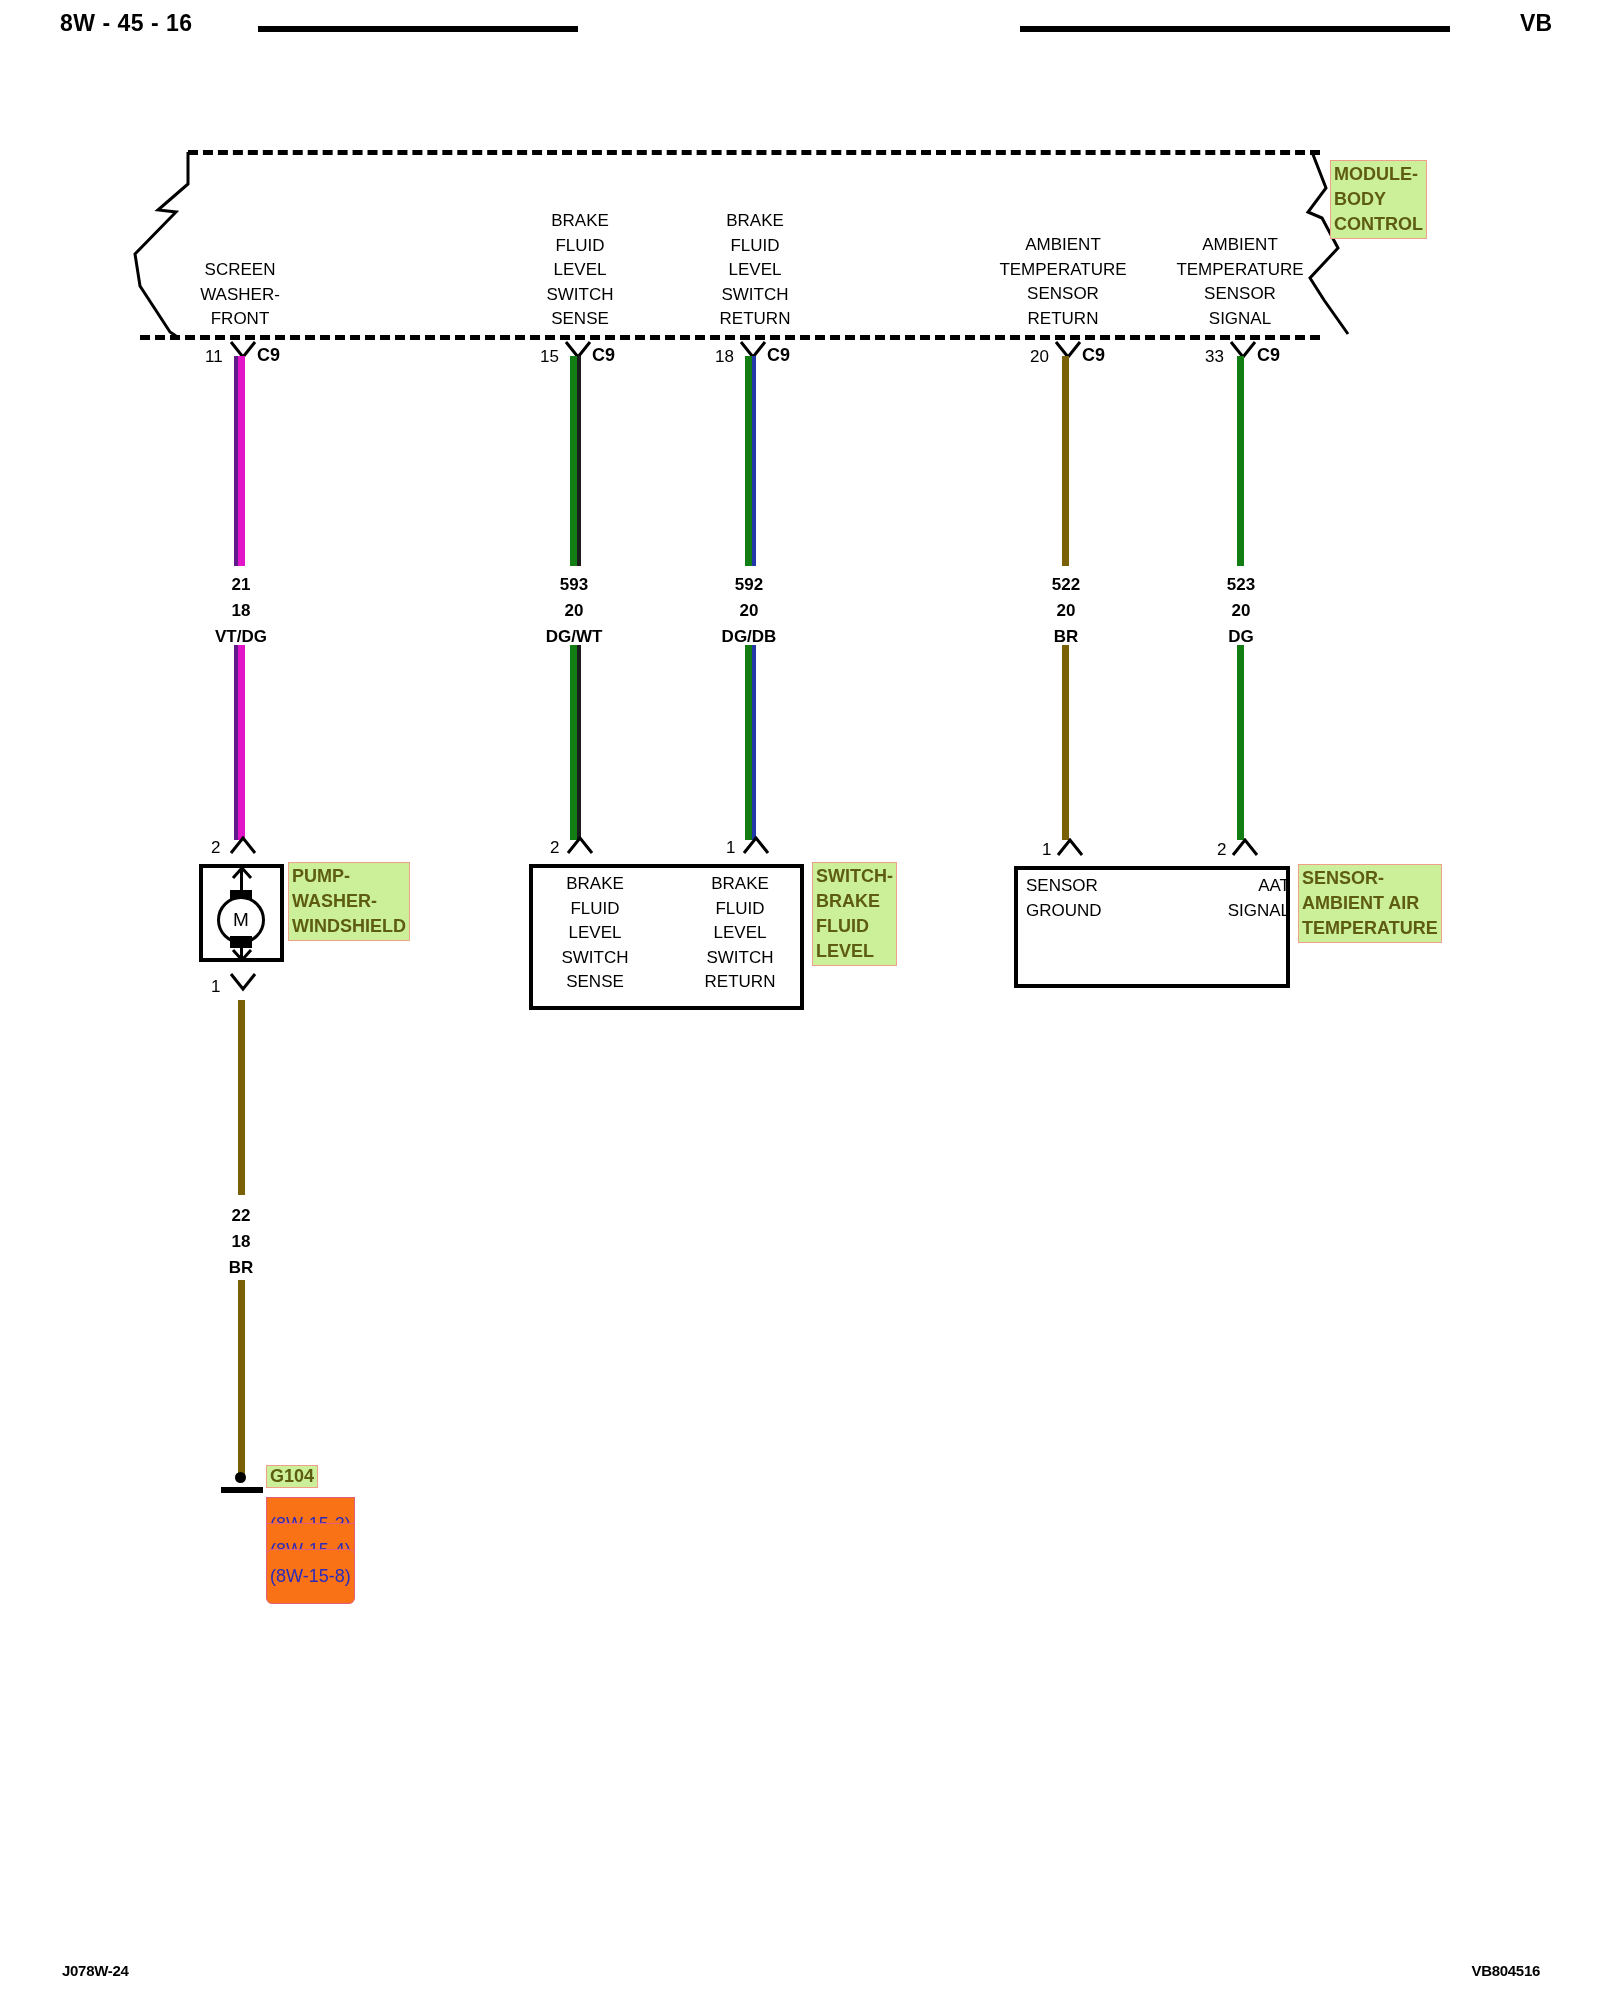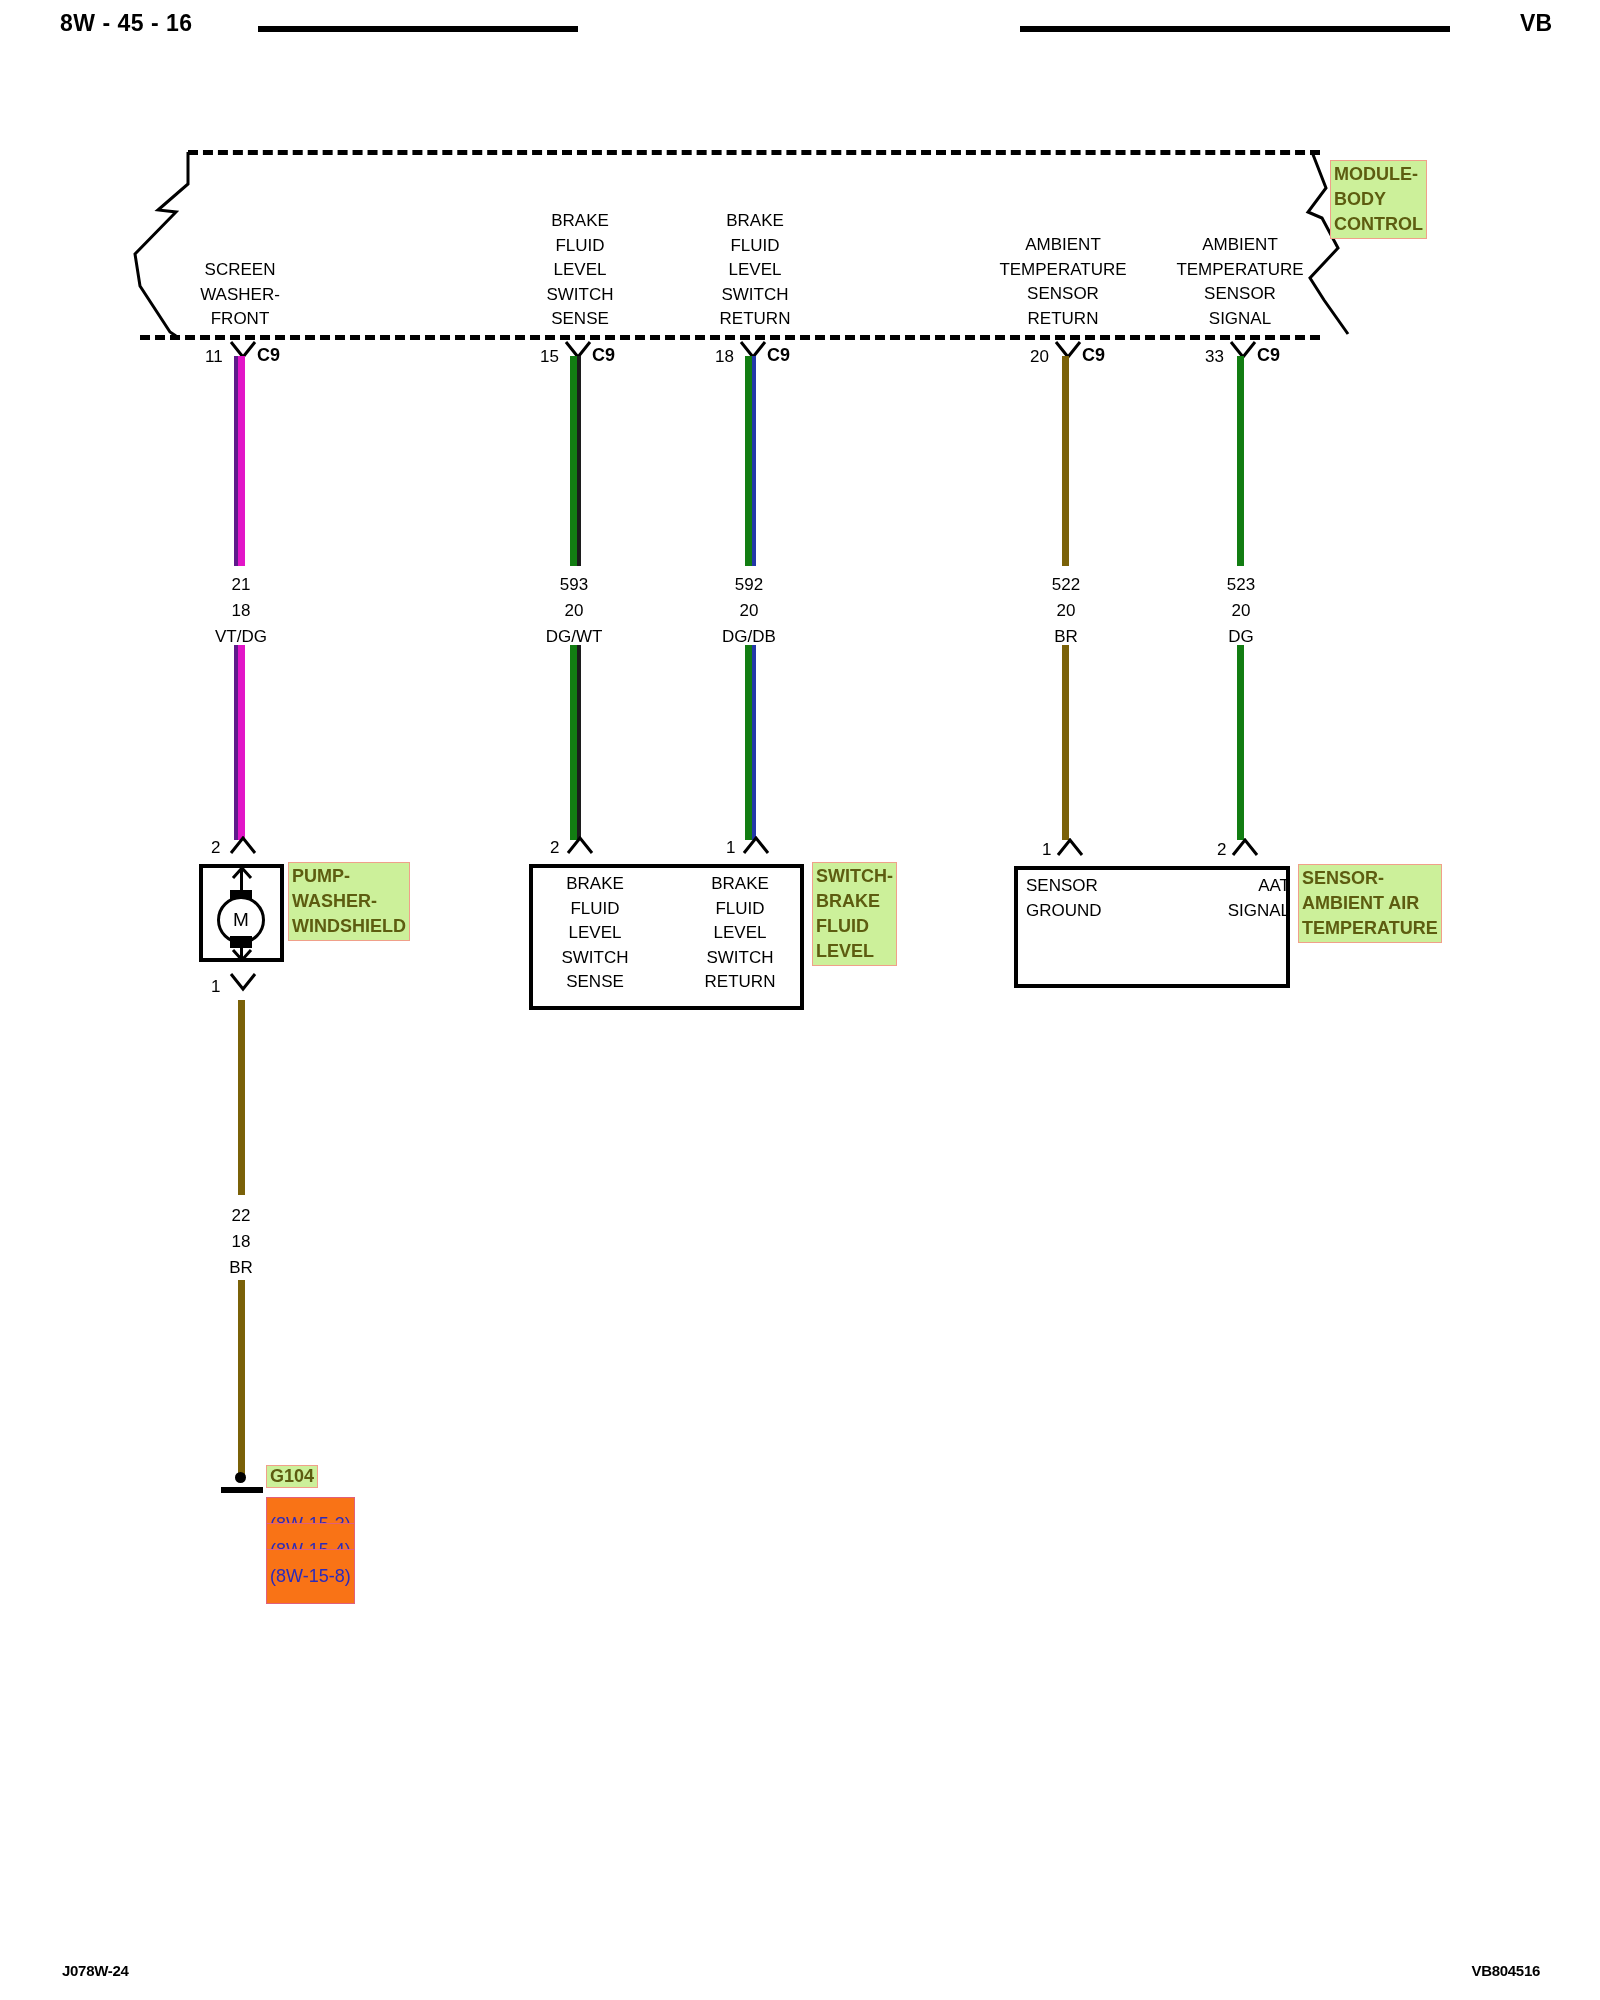--- a/index.html
+++ b/index.html
@@ -74,20 +74,21 @@
   .conn-id { position: absolute; font-size: 18px; font-weight: bold; }
   .wire-seg { position: absolute; }
 
   
   .wire-info {
     position: absolute;
     font-size: 17px;
     line-height: 26px;
     text-align: center;
     white-space: nowrap;
+    font-weight: bold;
   }
 
   
   .comp-box {
     position: absolute;
     border: 4px solid #000;
     background: #fff;
     box-sizing: border-box;
   }
 
@@ -373,16 +374,16 @@
   <div>AMBIENT AIR</div>
   <div>TEMPERATURE</div>
 </div>
 
 <div id="gnd-dot" style="left:235px; top:1472px; width:11px; height:11px;"></div>
 <div id="gnd-bar" style="left:221px; top:1487px; width:42px; height:6px;"></div>
 <div class="gnd-label" style="left:266px; top:1465px;">G104</div>
 
 <div class="ref-link" style="left:266px; top:1497px;">(8W-15-3)</div>
 <div class="ref-link" style="left:266px; top:1523px;">(8W-15-4)</div>
-<div class="ref-link" style="left:266px; top:1549px;">(8W-15-8)</div>
+<div class="ref-link" style="left:266px; top:1549px;border-radius:6px;">(8W-15-8)</div>
 
 <div class="abs" id="ftr-left">J078W-24</div>
 <div class="abs" id="ftr-right">VB804516</div>
 
 </body></html>

